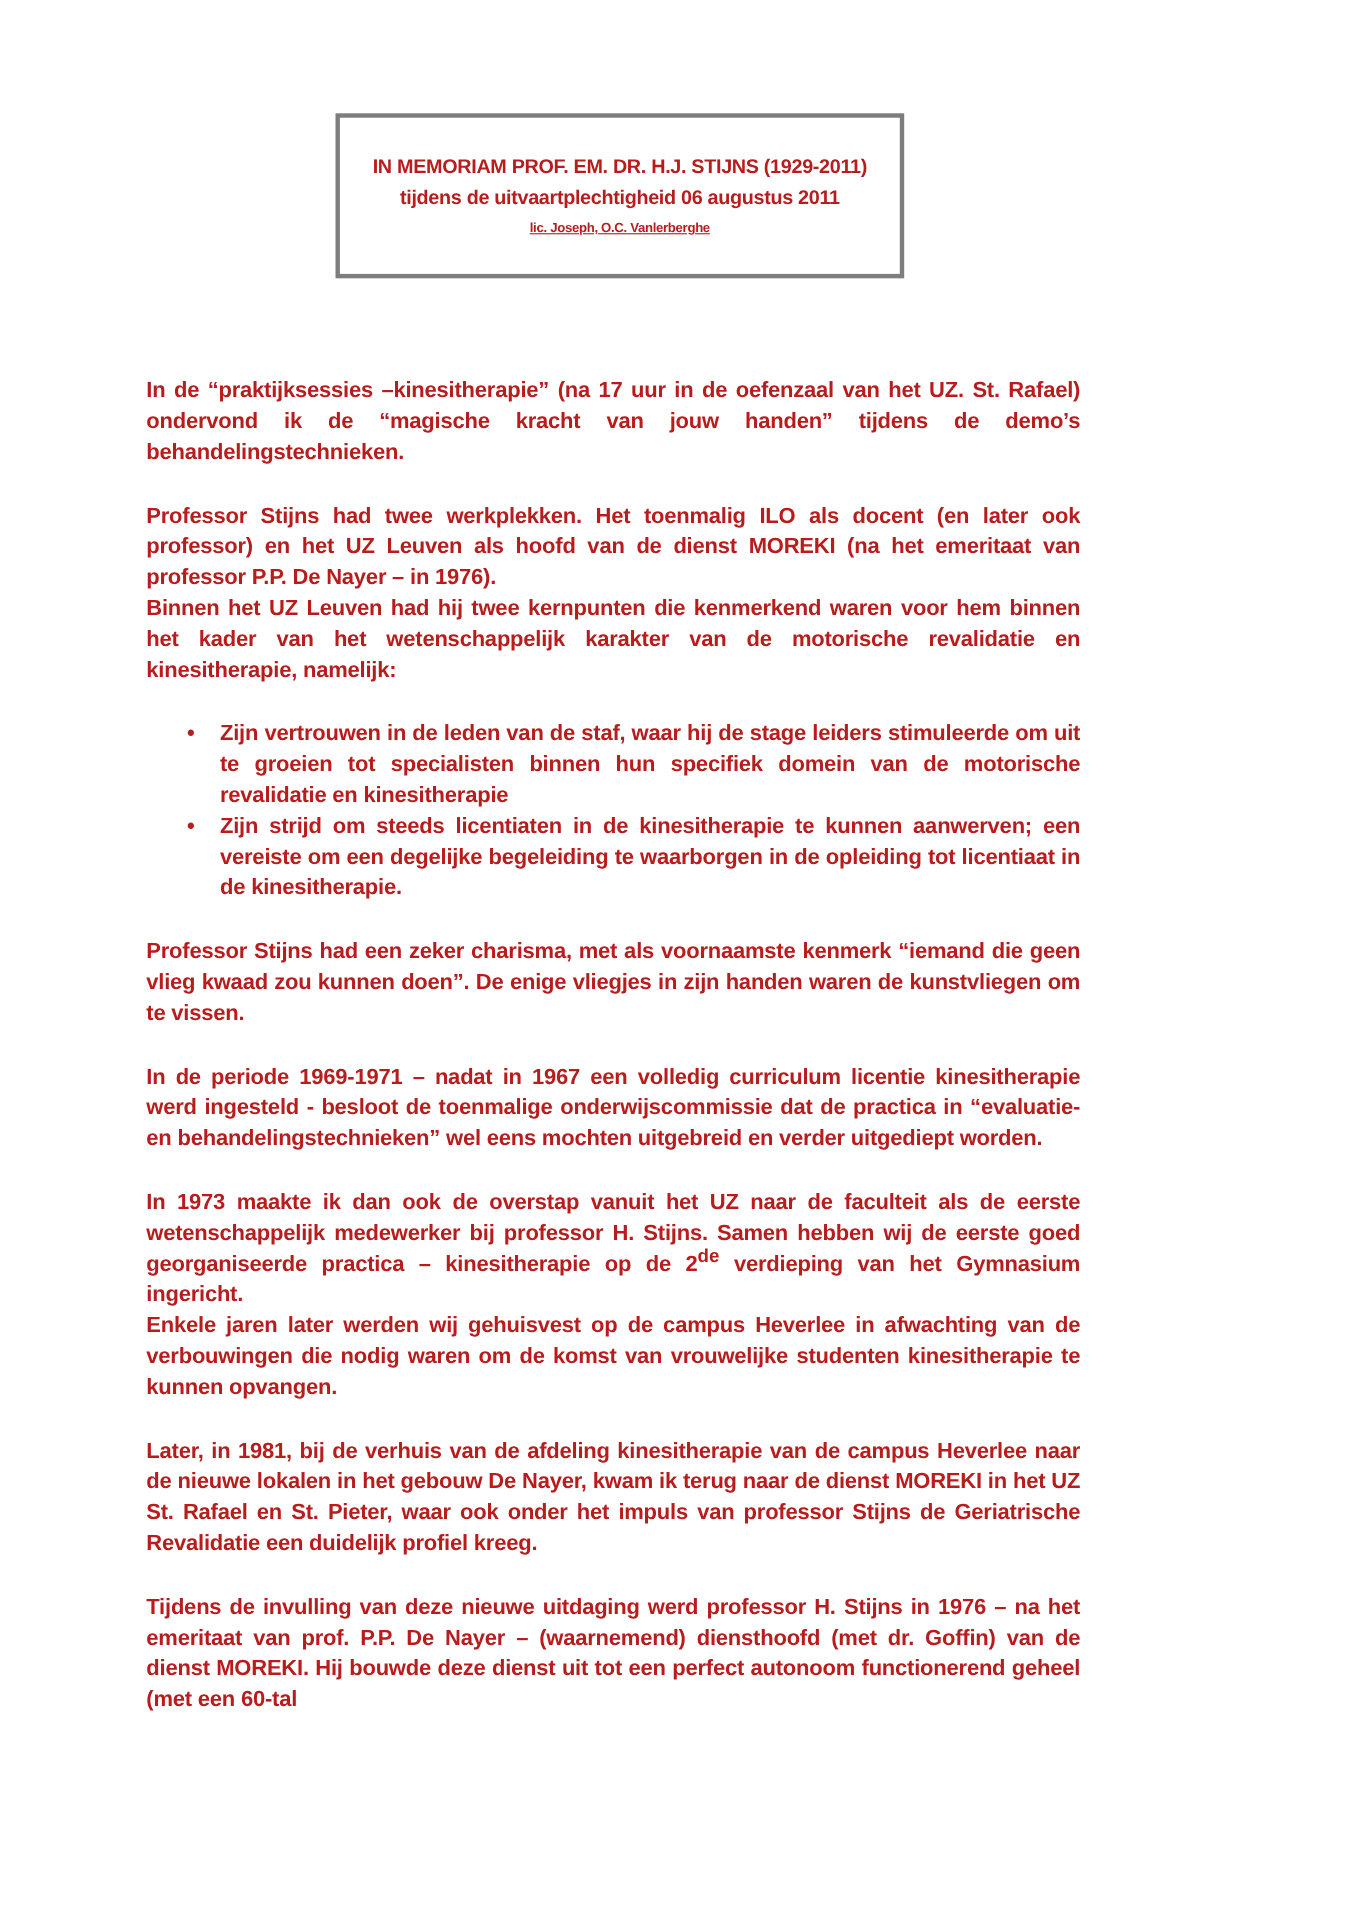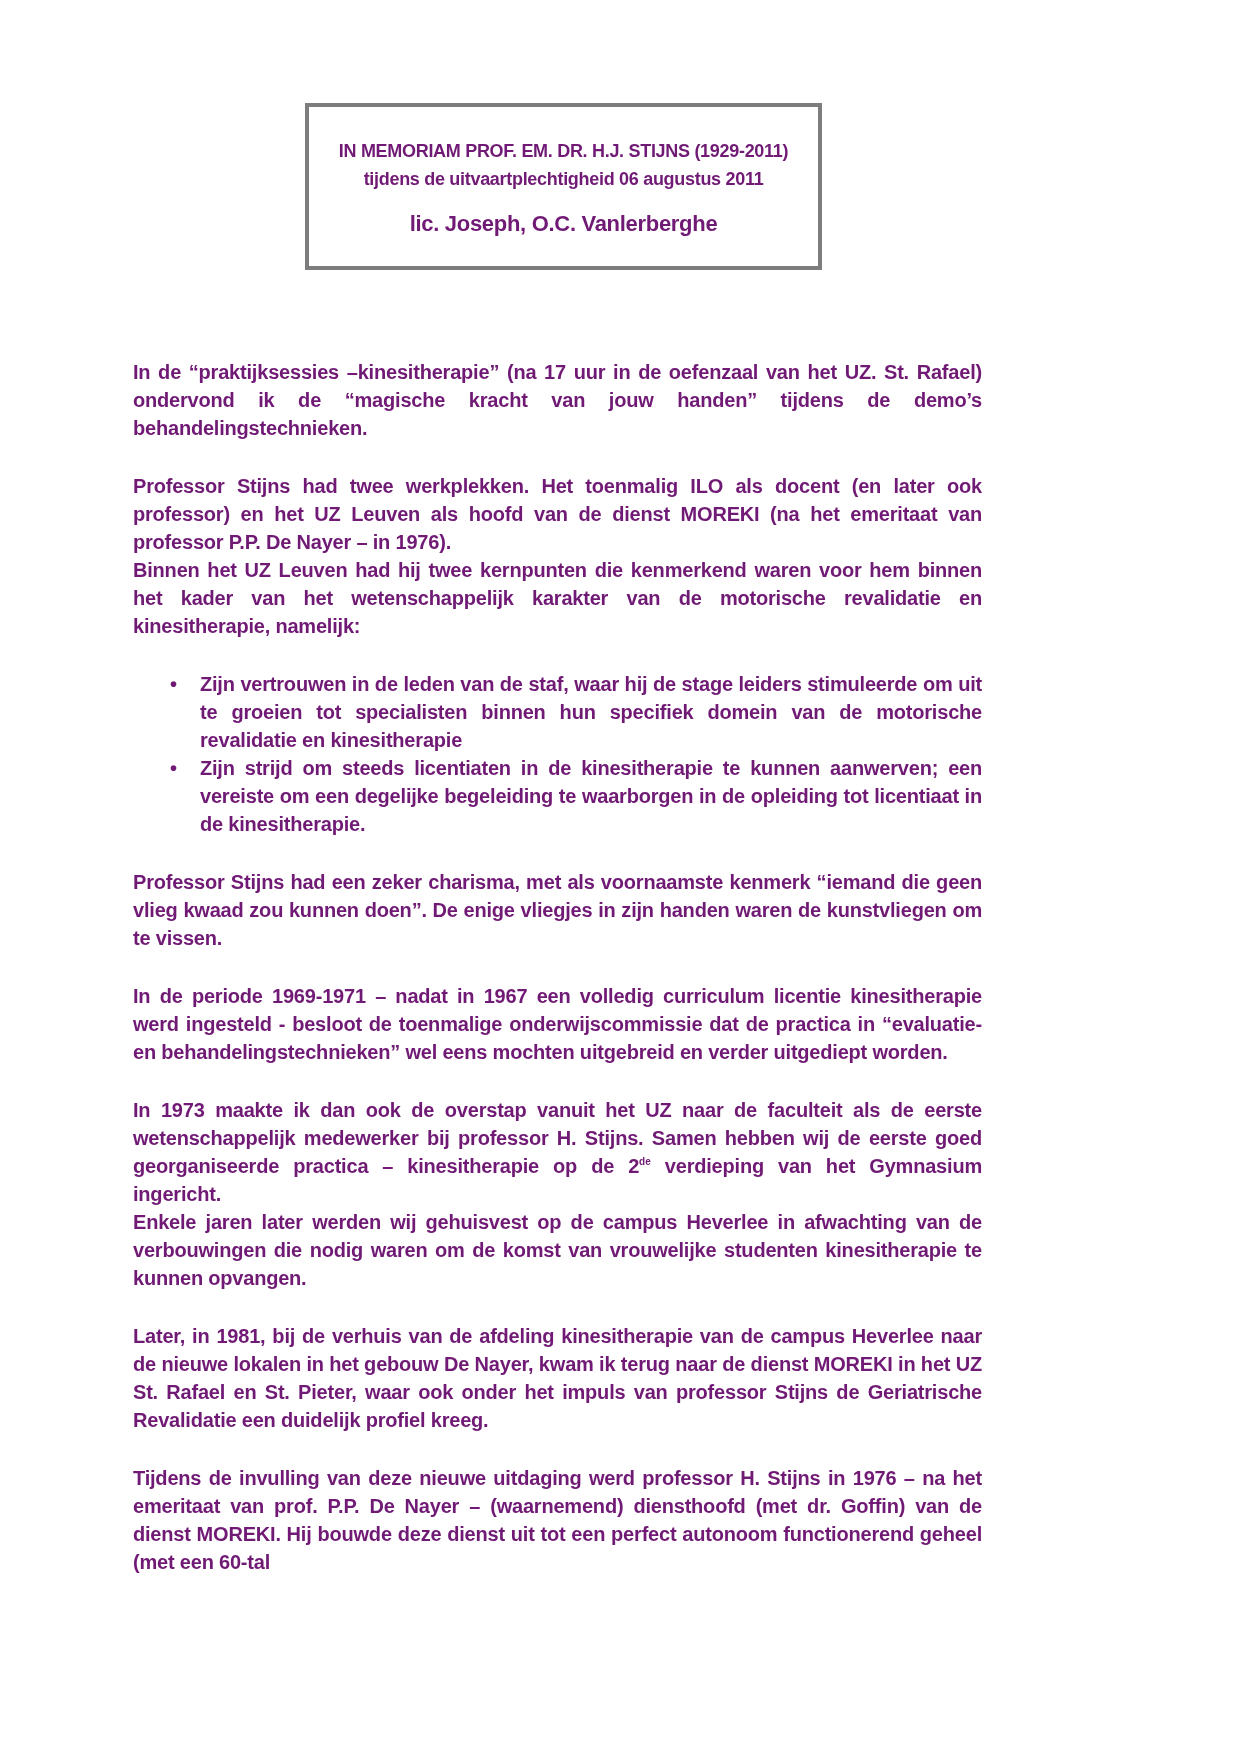--- a/index.html
+++ b/index.html
@@ -5,46 +5,46 @@
   html, body { margin: 0; padding: 0; background: #ffffff; }
   .page {
     position: relative;
     width: 1240px;
     height: 1754px;
     box-sizing: border-box;
     background: #ffffff;
     padding: 103px 258px 0 133px;
     font-family: "Liberation Sans", "DejaVu Sans", sans-serif;
     font-weight: bold;
-    color: #701a75;
+    color: #b91c1c;
     font-size: 20px;
     line-height: 28px;
     letter-spacing: -0.2px;
     overflow: hidden;
   }
   .title-box {
     width: 517px;
     box-sizing: border-box;
     margin: 0 0 46px 172px;
     border: 4px solid #7d7d7d;
     text-align: center;
     padding: 30px 2px 28px 2px;
   }
   .title-box .t-line {
     font-size: 18px;
     letter-spacing: -0.3px;
     white-space: nowrap;
     line-height: 28px;
   }
   .title-box .t-author {
-    font-size: 22px;
+    font-size: 12px;
     letter-spacing: -0.3px;
     white-space: nowrap;
     line-height: 28px;
-    margin-top: 17px;
+    text-decoration: underline;
   }
   .salutation { margin: 0 0 88px 0; }
   .salutation div { line-height: 28px; }
   p.body-par {
     margin: 0 0 30px 0;
     text-align: justify;
     white-space: pre-line;
   }
   ul.points {
     list-style: none;
@@ -55,21 +55,21 @@
     position: relative;
     text-align: justify;
     margin: 0;
   }
   ul.points li::before {
     content: "\2022";
     position: absolute;
     left: -30px;
     top: 0;
   }
-  sup { font-size: 10px; line-height: 0; letter-spacing: 0; }
+  sup { font-size: 17px; line-height: 0; letter-spacing: 0; }
 </style>
 </head>
 <body>
 
 <div class="page">
 
   <div class="title-box">
     <div class="t-line">IN MEMORIAM PROF. EM. DR. H.J. STIJNS (1929-2011)</div>
     <div class="t-line">tijdens de uitvaartplechtigheid 06 augustus 2011</div>
     <div class="t-author">lic. Joseph, O.C. Vanlerberghe</div>

